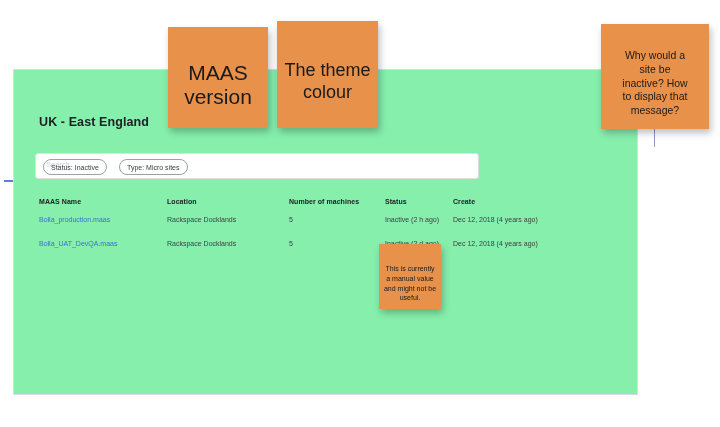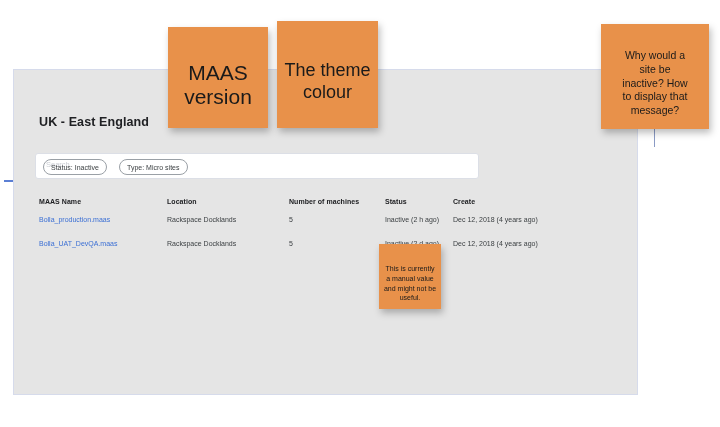--- a/index.html
+++ b/index.html
@@ -17,21 +17,21 @@
     -webkit-font-smoothing: antialiased;
   }
 
   
   #page-frame {
     position: absolute;
     left: 13px;
     top: 69px;
     width: 625px;
     height: 326px;
-    background: #e5e5e5;
+    background: #86efac;
     border: 1px solid #d6dbeb;
     box-sizing: border-box;
   }
 
   
   #left-marker {
     position: absolute;
     left: 4px;
     top: 180px;
     width: 9px;

